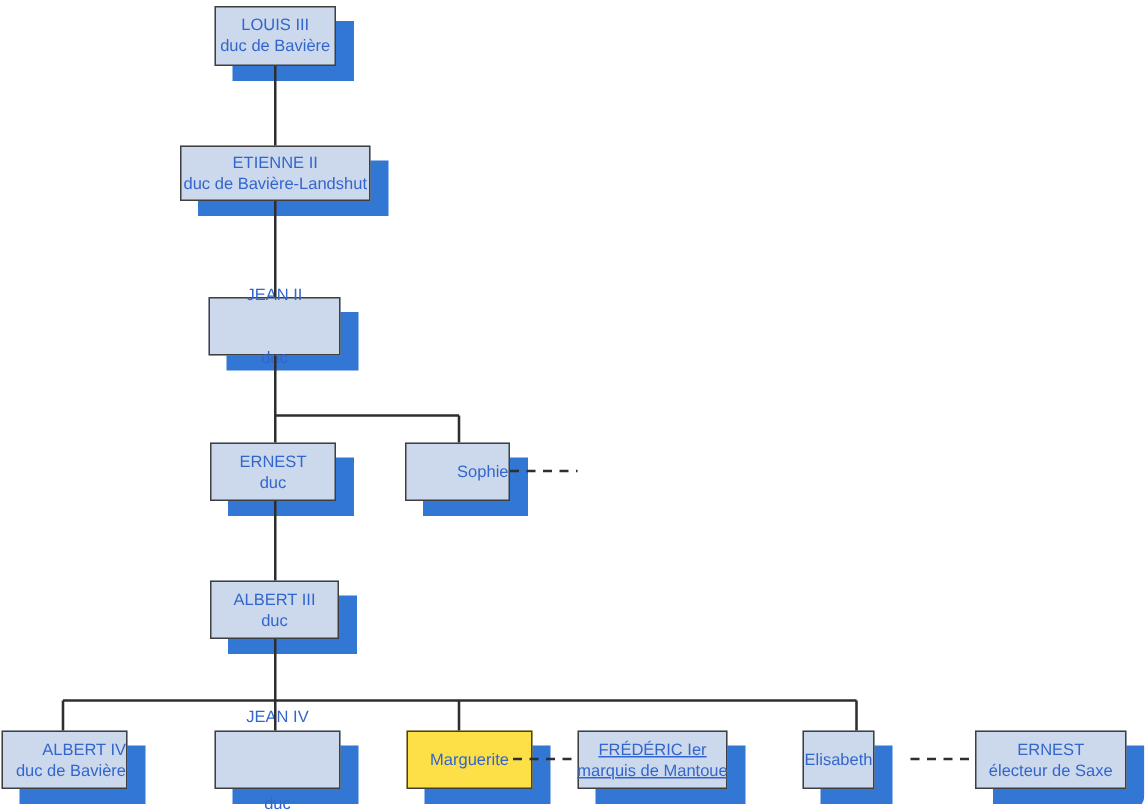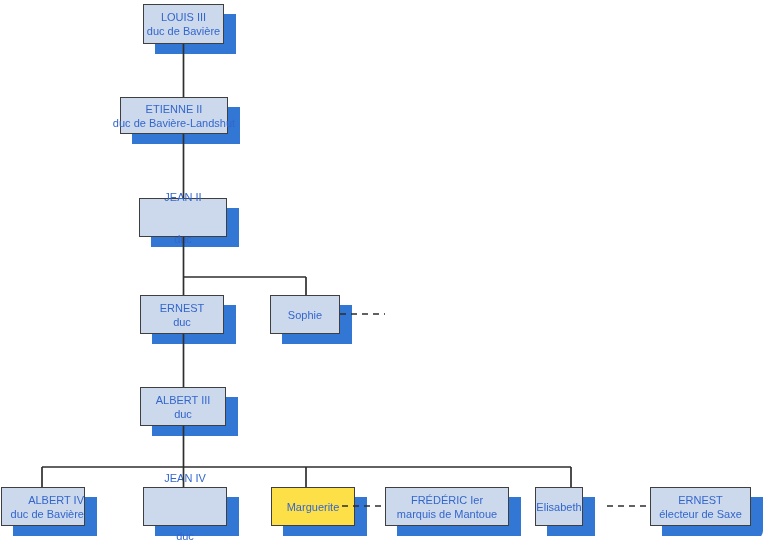--- a/index.html
+++ b/index.html
@@ -60,53 +60,53 @@
       <line x1="306" y1="467" x2="306" y2="487" stroke="#2e2e2e" stroke-width="1.7"></line>
       <line x1="571" y1="467" x2="571" y2="487" stroke="#2e2e2e" stroke-width="1.7"></line>
       <line x1="340" y1="314" x2="385" y2="314" stroke="#2e2e2e" stroke-width="1.7" stroke-dasharray="6 5"></line>
       <line x1="342" y1="506" x2="385" y2="506" stroke="#2e2e2e" stroke-width="1.7" stroke-dasharray="6 5"></line>
       <line x1="607" y1="506" x2="650" y2="506" stroke="#2e2e2e" stroke-width="1.7" stroke-dasharray="6 5"></line>
     </svg>
 <div class="node" style="left: 143px; top: 4px; width: 81px; height: 40px; background: rgb(204, 217, 236); border: 1.5px solid rgb(63, 63, 63); color: rgb(51, 102, 204); box-shadow: rgb(51, 119, 212) 12px 10px 0px 0px;">
     <span>LOUIS III</span>
     <span>duc de Bavière</span>
   </div>
-    <div class="node" style="left: 120px; top: 97px; width: 108px; height: 37px; background: rgb(204, 217, 236); border: 1.5px solid rgb(63, 63, 63); color: rgb(51, 102, 204); box-shadow: rgb(51, 119, 212) 12px 10px 0px 0px;">
+    <div class="node" style="left: 120px; top: 97px; width: 127px; height: 37px; background: rgb(204, 217, 236); border: 1.5px solid rgb(63, 63, 63); color: rgb(51, 102, 204); box-shadow: rgb(51, 119, 212) 12px 10px 0px 0px;">
     <span>ETIENNE II</span>
     <span>duc de Bavière-Landshut</span>
   </div>
     <div class="node" style="left: 139px; top: 198px; width: 88px; height: 39px; background: rgb(204, 217, 236); border: 1.5px solid rgb(63, 63, 63); color: rgb(51, 102, 204); box-shadow: rgb(51, 119, 212) 12px 10px 0px 0px; gap: 28px;">
     <span>JEAN II</span>
     <span>duc</span>
   </div>
     <div class="node" style="left: 140px; top: 295px; width: 84px; height: 39px; background: rgb(204, 217, 236); border: 1.5px solid rgb(63, 63, 63); color: rgb(51, 102, 204); box-shadow: rgb(51, 119, 212) 12px 10px 0px 0px;">
     <span>ERNEST</span>
     <span>duc</span>
   </div>
-    <div class="node" style="left: 270px; top: 295px; width: 70px; height: 39px; background: rgb(204, 217, 236); border: 1.5px solid rgb(63, 63, 63); color: rgb(51, 102, 204); box-shadow: rgb(51, 119, 212) 12px 10px 0px 0px;">
+    <div class="node" style="left: 270px; top: 295px; width: 70px; height: 39px; background: rgb(204, 217, 236); border: 1.5px solid rgb(63, 63, 63); color: rgb(51, 102, 204); box-shadow: rgb(51, 119, 212) 12px 10px 0px 0px; align-items: flex-end;">
     <span>Sophie</span>
 
   </div>
     <div class="node" style="left: 140px; top: 387px; width: 86px; height: 39px; background: rgb(204, 217, 236); border: 1.5px solid rgb(63, 63, 63); color: rgb(51, 102, 204); box-shadow: rgb(51, 119, 212) 12px 10px 0px 0px; text-align: right;">
     <span>ALBERT III</span>
     <span>duc</span>
   </div>
     <div class="node" style="left: 1px; top: 487px; width: 84px; height: 39px; background: rgb(204, 217, 236); border: 1.5px solid rgb(63, 63, 63); color: rgb(51, 102, 204); box-shadow: rgb(51, 119, 212) 12px 10px 0px 0px; align-items: flex-end;">
     <span>ALBERT IV</span>
     <span>duc de Bavière</span>
   </div>
     <div class="node" style="left: 143px; top: 487px; width: 84px; height: 39px; background: rgb(204, 217, 236); border: 1.5px solid rgb(63, 63, 63); color: rgb(51, 102, 204); box-shadow: rgb(51, 119, 212) 12px 10px 0px 0px; gap: 44px;">
     <span>JEAN IV</span>
     <span>duc</span>
   </div>
     <div class="node" style="left: 271px; top: 487px; width: 84px; height: 39px; background: #fde047; border: 1.5px solid rgb(63, 63, 63); color: rgb(51, 102, 204); box-shadow: rgb(51, 119, 212) 12px 10px 0px 0px;">
     <span>Marguerite</span>
 
   </div>
-    <div class="node" style="left: 385px; top: 487px; width: 124px; height: 39px; background: rgb(204, 217, 236); border: 1.5px solid rgb(63, 63, 63); color: rgb(51, 102, 204); box-shadow: rgb(51, 119, 212) 12px 10px 0px 0px;">
+    <div class="node" style="left: 385px; top: 487px; width: 100px; height: 39px; background: rgb(204, 217, 236); border: 1.5px solid rgb(63, 63, 63); color: rgb(51, 102, 204); box-shadow: rgb(51, 119, 212) 12px 10px 0px 0px; text-decoration: underline;">
     <span>FRÉDÉRIC Ier</span>
     <span>marquis de Mantoue</span>
   </div>
     <div class="node" style="left: 535px; top: 487px; width: 48px; height: 39px; background: rgb(204, 217, 236); border: 1.5px solid rgb(63, 63, 63); color: rgb(51, 102, 204); box-shadow: rgb(51, 119, 212) 12px 10px 0px 0px;">
     <span>Elisabeth</span>
 
   </div>
     <div class="node" style="left: 650px; top: 487px; width: 101px; height: 39px; background: rgb(204, 217, 236); border: 1.5px solid rgb(63, 63, 63); color: rgb(51, 102, 204); box-shadow: rgb(51, 119, 212) 12px 10px 0px 0px;">
     <span>ERNEST</span>
     <span>électeur de Saxe</span>

